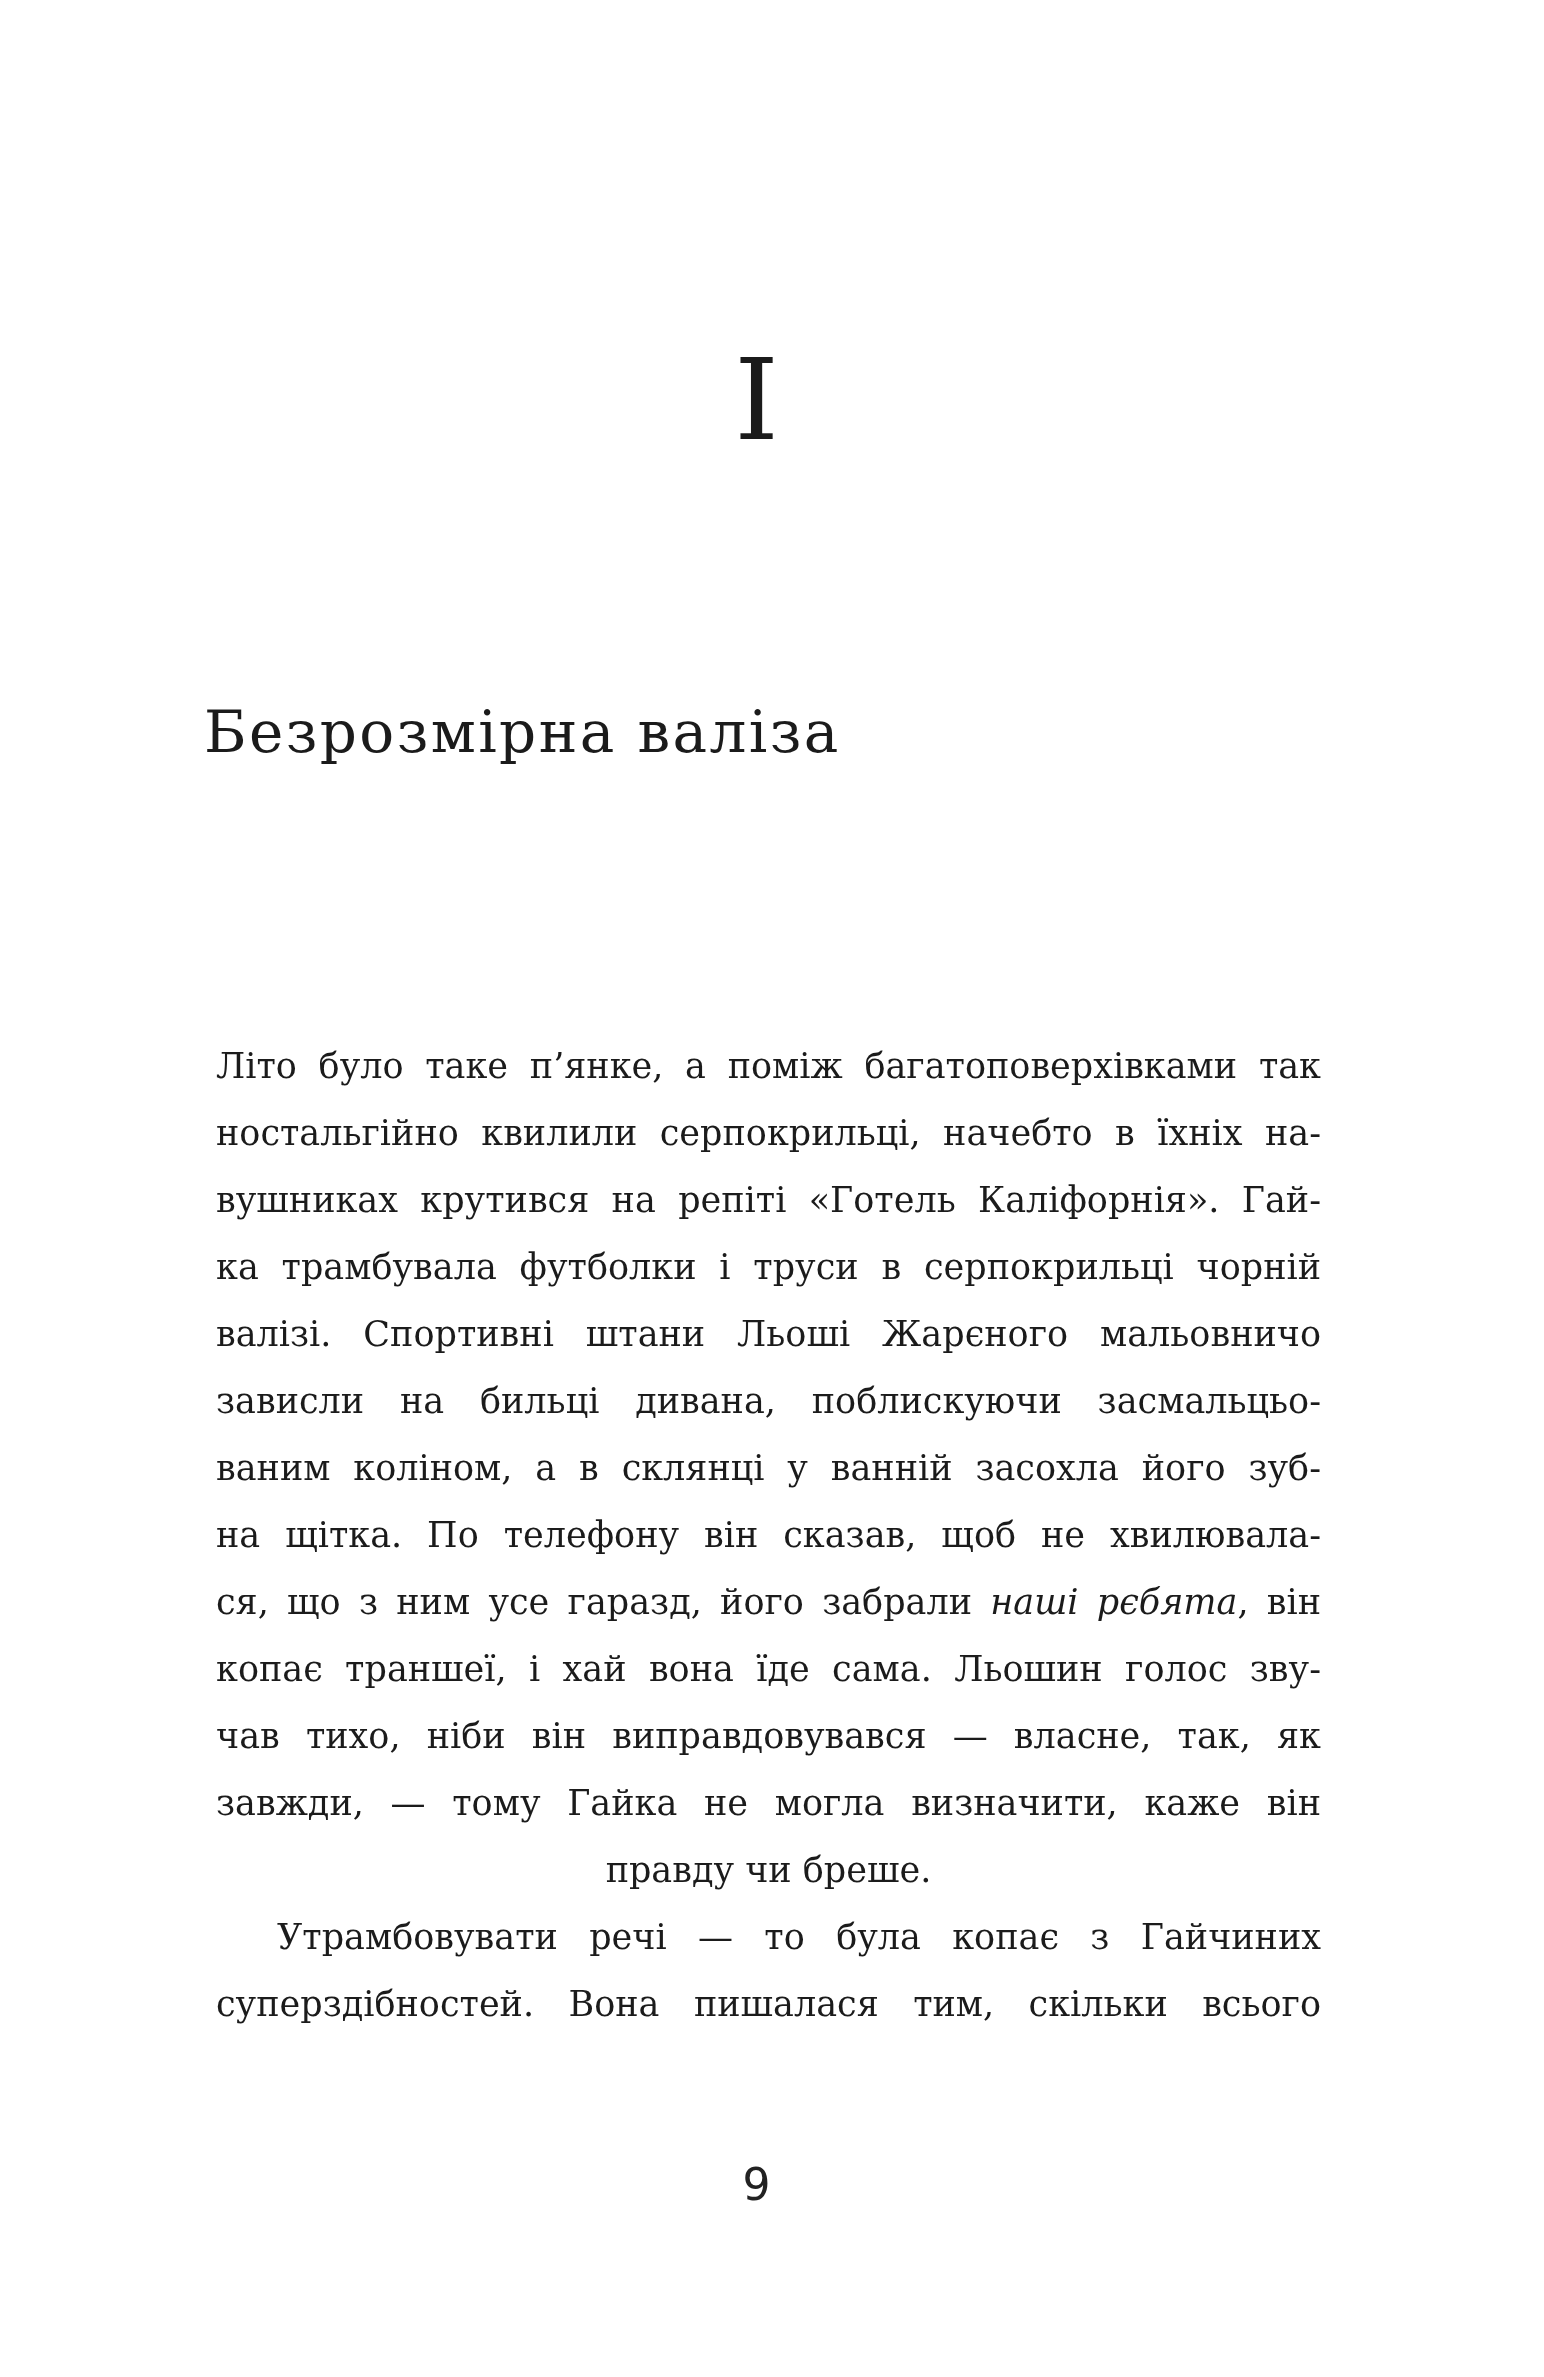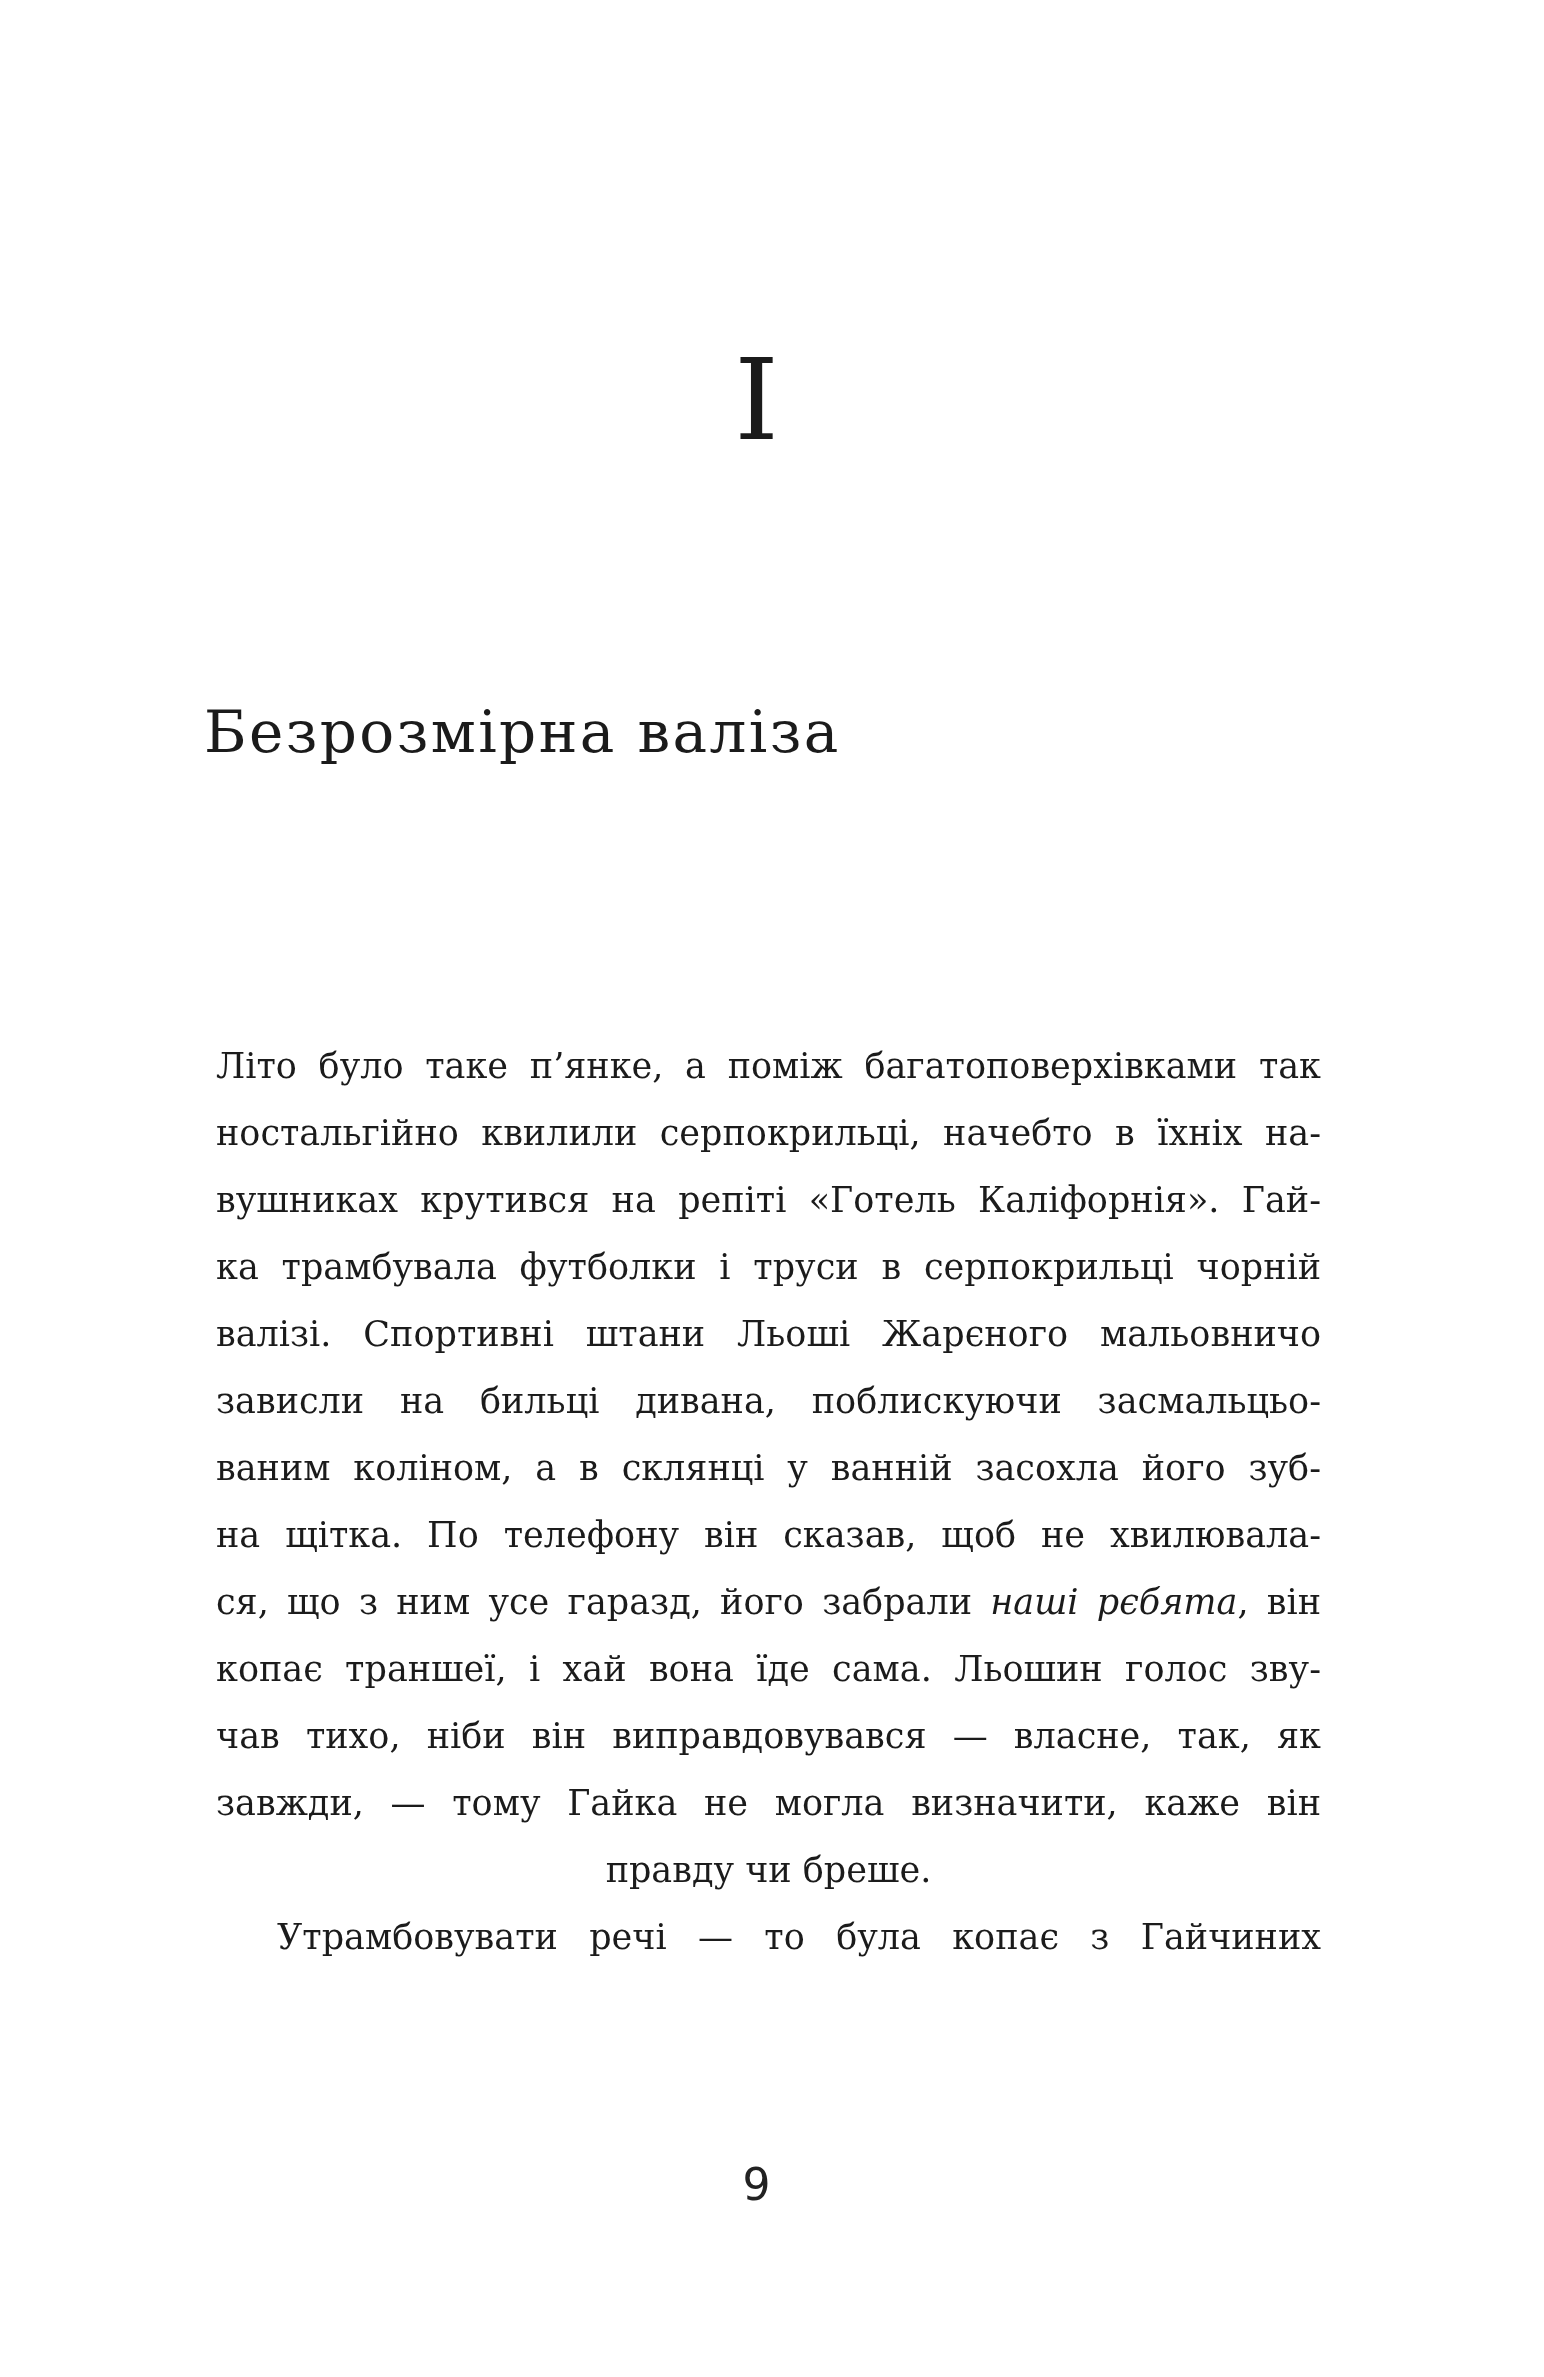--- a/index.html
+++ b/index.html
@@ -89,18 +89,19 @@
       <div class="line j"><span>валізі. Спортивні штани Льоші Жарєного мальовничо</span></div>
       <div class="line j"><span>зависли на бильці дивана, поблискуючи засмальцьо-</span></div>
       <div class="line j"><span>ваним коліном, а в склянці у ванній засохла його зуб-</span></div>
       <div class="line j"><span>на щітка. По телефону він сказав, щоб не хвилювала-</span></div>
       <div class="line j"><span>ся, що з ним усе гаразд, його забрали </span><i>наші рєбята</i><span>, він</span></div>
       <div class="line j"><span>копає траншеї, і хай вона їде сама. Льошин голос зву-</span></div>
       <div class="line j"><span>чав тихо, ніби він виправдовувався — власне, так, як</span></div>
       <div class="line j"><span>завжди, — тому Гайка не могла визначити, каже він</span></div>
       <div class="line"><span>правду чи бреше.</span></div>
       <div class="line j indent"><span>Утрамбовувати речі — то була копає з Гайчиних</span></div>
+      <div class="line j"><span>суперздібностей. Вона пишалася тим, скільки всього</span></div>
     </div>
 
   <div class="folio">9</div>
 
 </div>
 
 
 </body></html>

